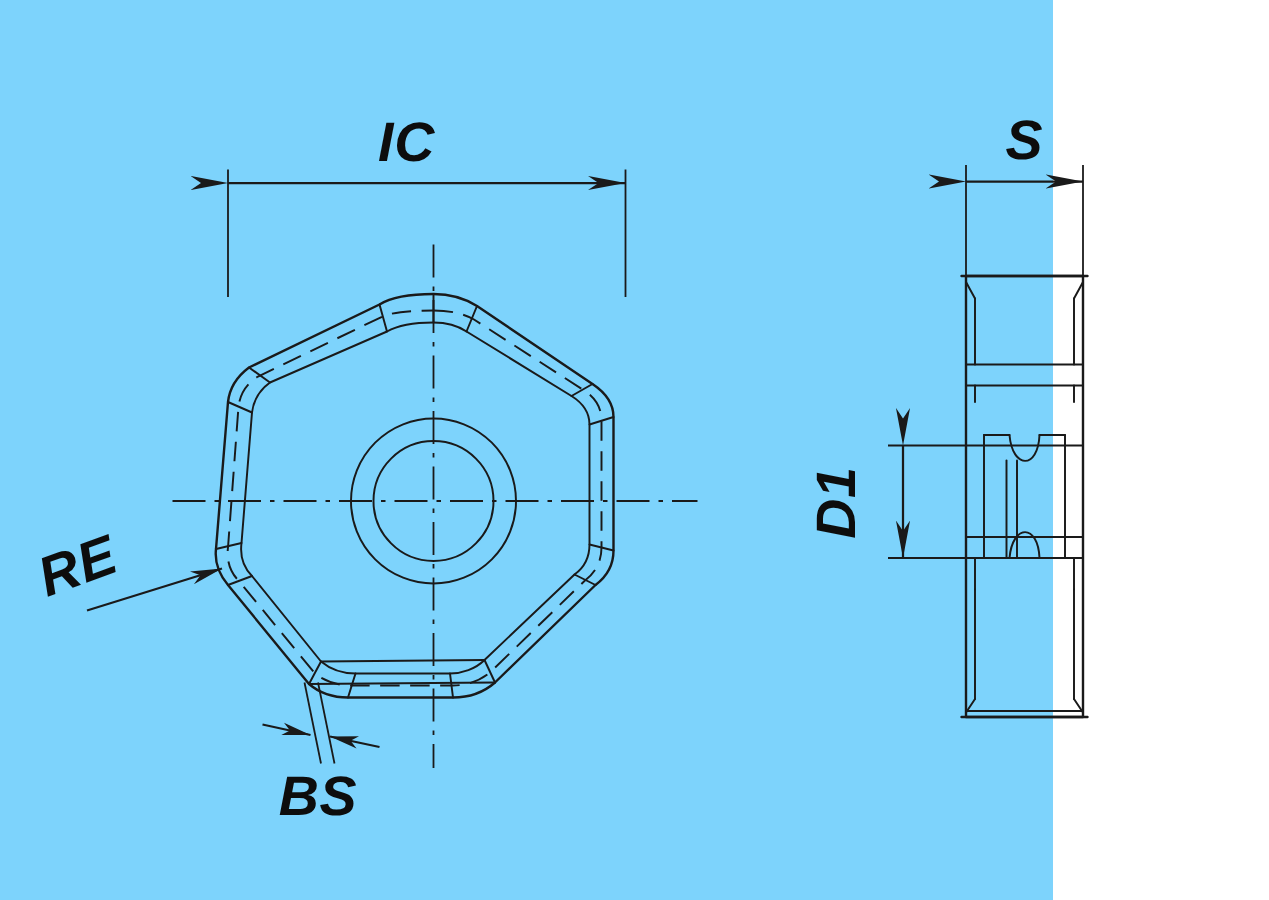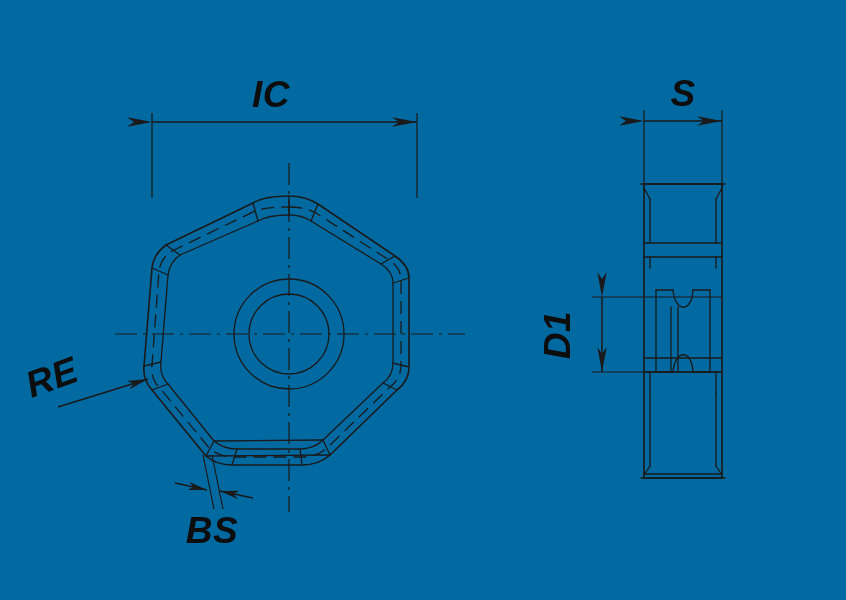--- a/index.html
+++ b/index.html
@@ -8,23 +8,23 @@
     background: #ffffff;
   }
   body {
     width: 846px;
     height: 600px;
     font-family: "Liberation Sans", sans-serif;
     overflow: hidden;
   }
   #drawing-root {
     position: relative;
-    width: 846px;
+    width: 702px;
     height: 600px;
-    background: #0369a1;
+    background: #7dd3fc;
   }
   svg.cad {
     display: block;
     width: 846px;
     height: 600px;
   }
   .solid {
     fill: none;
     stroke: #1a1a1a;
     stroke-width: 1.6;

